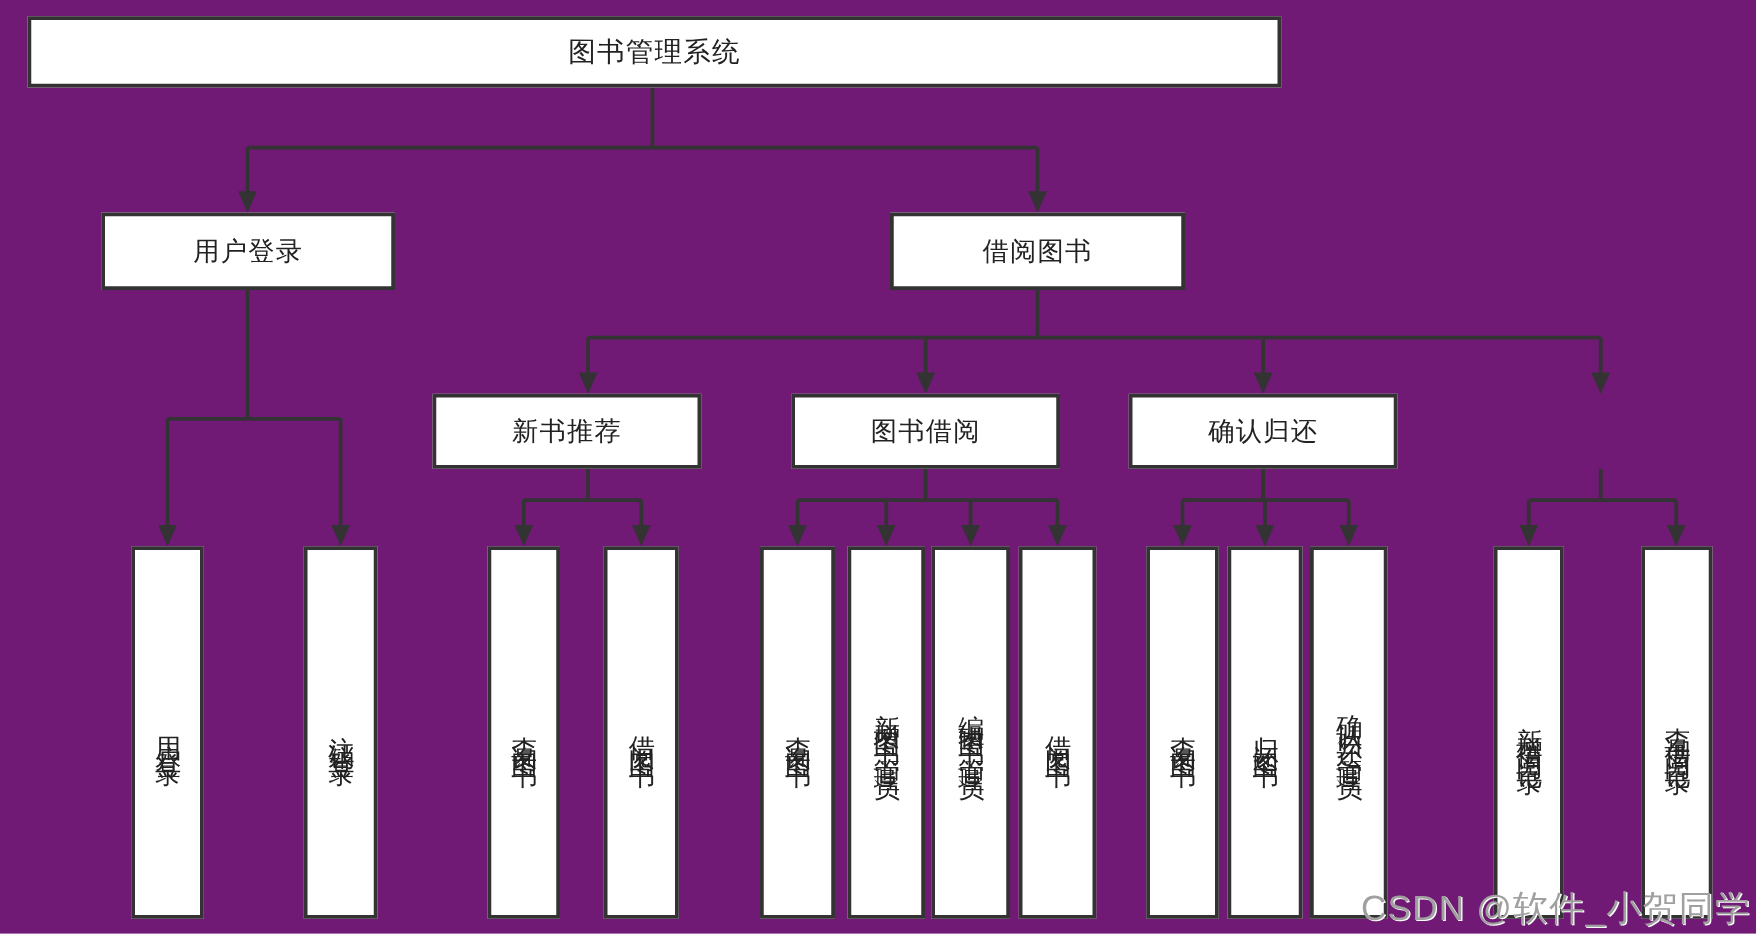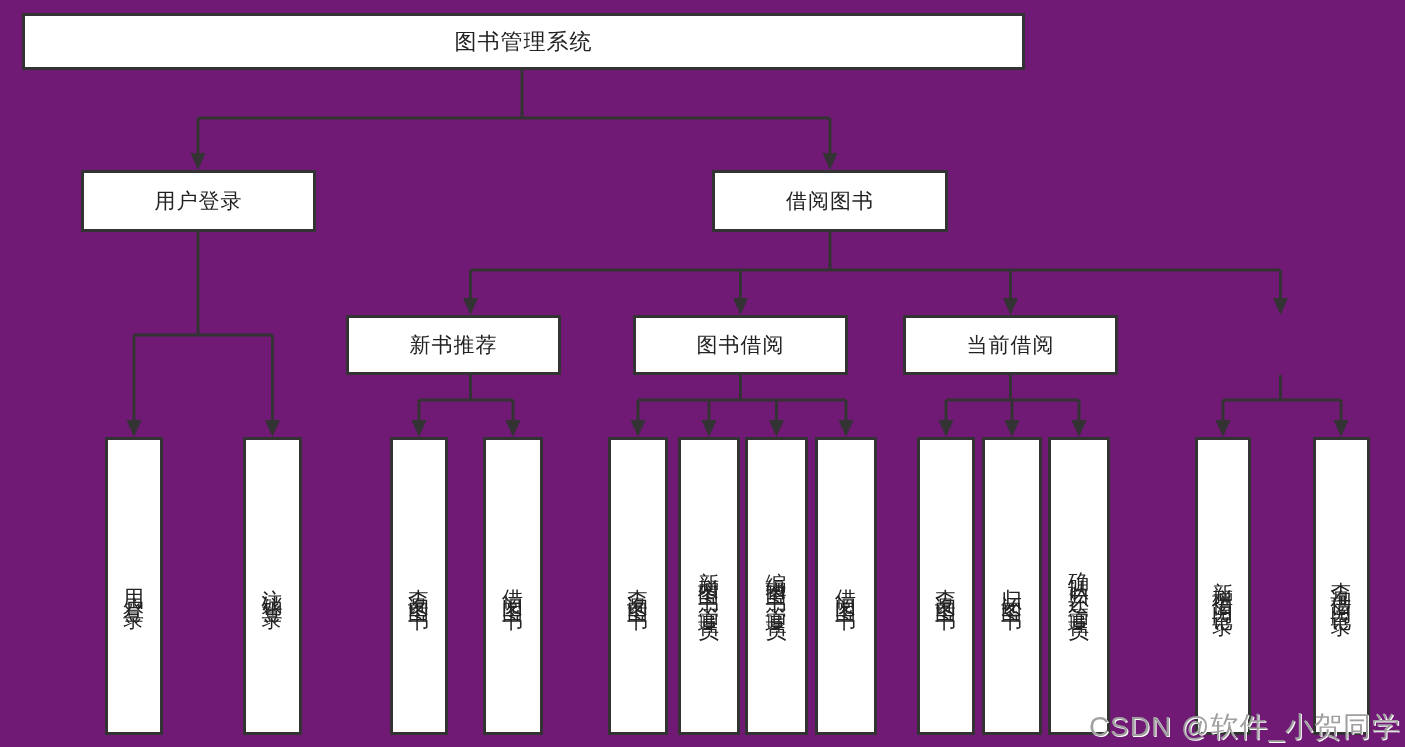--- a/index.html
+++ b/index.html
@@ -131,21 +131,21 @@
     </g>
   </svg>
 
   <div class="box hbox b-root">图书管理系统</div>
 
   <div class="box hbox b-login">用户登录</div>
   <div class="box hbox b-mgmt">借阅图书</div>
 
   <div class="box hbox b-l3 b-l3-0">新书推荐</div>
   <div class="box hbox b-l3 b-l3-1">图书借阅</div>
-  <div class="box hbox b-l3 b-l3-2">当前借阅</div>
+  <div class="box hbox b-l3 b-l3-2">确认归还</div>
 
   <div class="box vbox lf lf-login-0">用户登录</div>
   <div class="box vbox lf lf-login-1">注销登录</div>
 
   <div class="box vbox lf lf-rec-0">查询图书</div>
   <div class="box vbox lf lf-rec-1">借阅图书</div>
 
   <div class="box vbox lf lf-bor-0">查询图书</div>
   <div class="box vbox lf lf-bor-1">新增图书（管理员）</div>
   <div class="box vbox lf lf-bor-2">编辑图书（管理员）</div>

